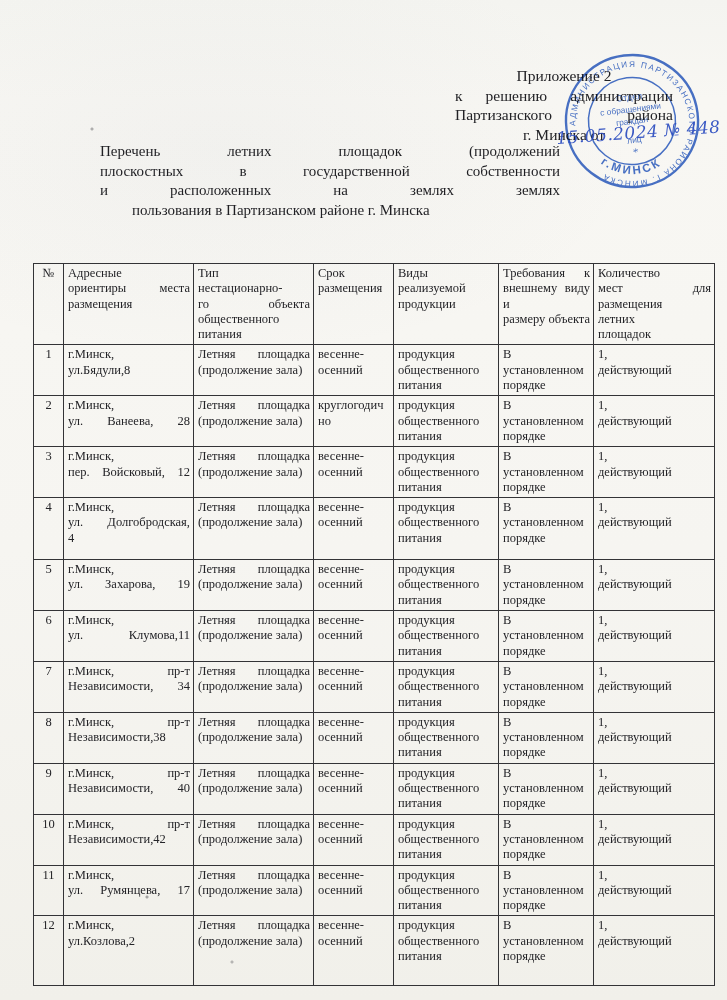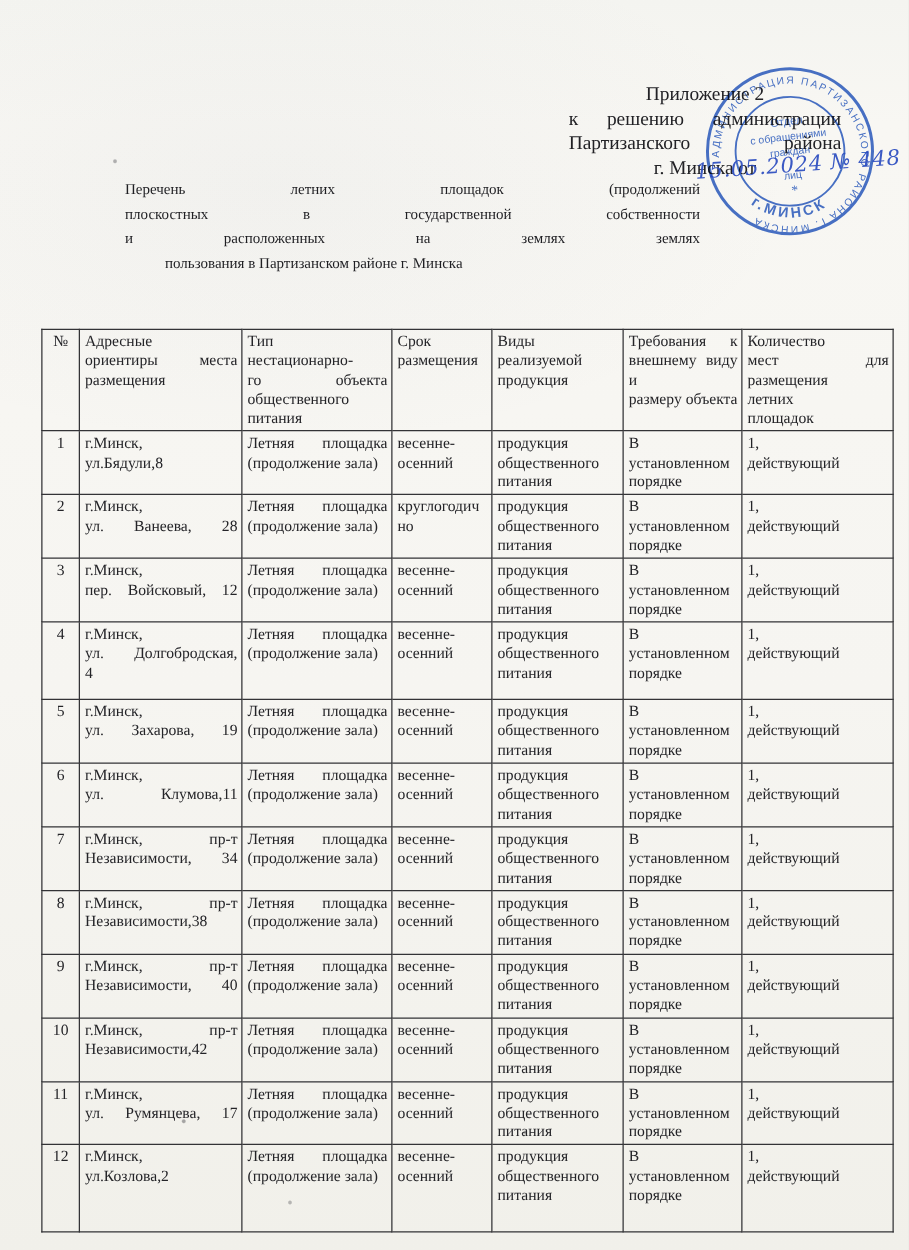--- a/index.html
+++ b/index.html
@@ -29,21 +29,21 @@
     font-family:"DejaVu Serif","Liberation Serif",serif; white-space:nowrap;
   }
 
   
   .stamp { position:absolute; left:561px; top:50px; width:142px; height:142px;
     transform:rotate(-7deg); mix-blend-mode:multiply; opacity:.88; z-index:4; }
   .stamp svg { display:block; }
 
   
   .doc-title { position:absolute; left:100px; top:142px; width:460px;
-    font-size:12px; line-height:19.5px; color:#1f1f23; }
+    font-size:15px; line-height:19.5px; color:#1f1f23; }
   .t-line { text-align:justify; text-align-last:justify; }
   .t-line.last { text-align-last:left;margin-left:32px; }
 
   
   table.placements { position:absolute; left:33px; top:263px; width:681px;
     border-collapse:collapse; table-layout:fixed;
     font-size:12.5px; line-height:15.3px; color:#242428; }
   .placements col.c1{width:30px} .placements col.c2{width:130px}
   .placements col.c3{width:120px} .placements col.c4{width:80px}
   .placements col.c5{width:105px} .placements col.c6{width:95px}
@@ -125,21 +125,21 @@
 размещения</th>
         <th class="pre justl">Тип
 нестационарно-
 го объекта
 общественного
 питания</th>
         <th class="pre">Срок
 размещения</th>
         <th class="pre">Виды
 реализуемой
-продукция</th>
+продукции</th>
         <th class="pre justl">Требования к
 внешнему виду и
 размеру объекта</th>
         <th class="pre justl">Количество
 мест для
 размещения
 летних
 площадок</th>
       </tr>
     </thead>

